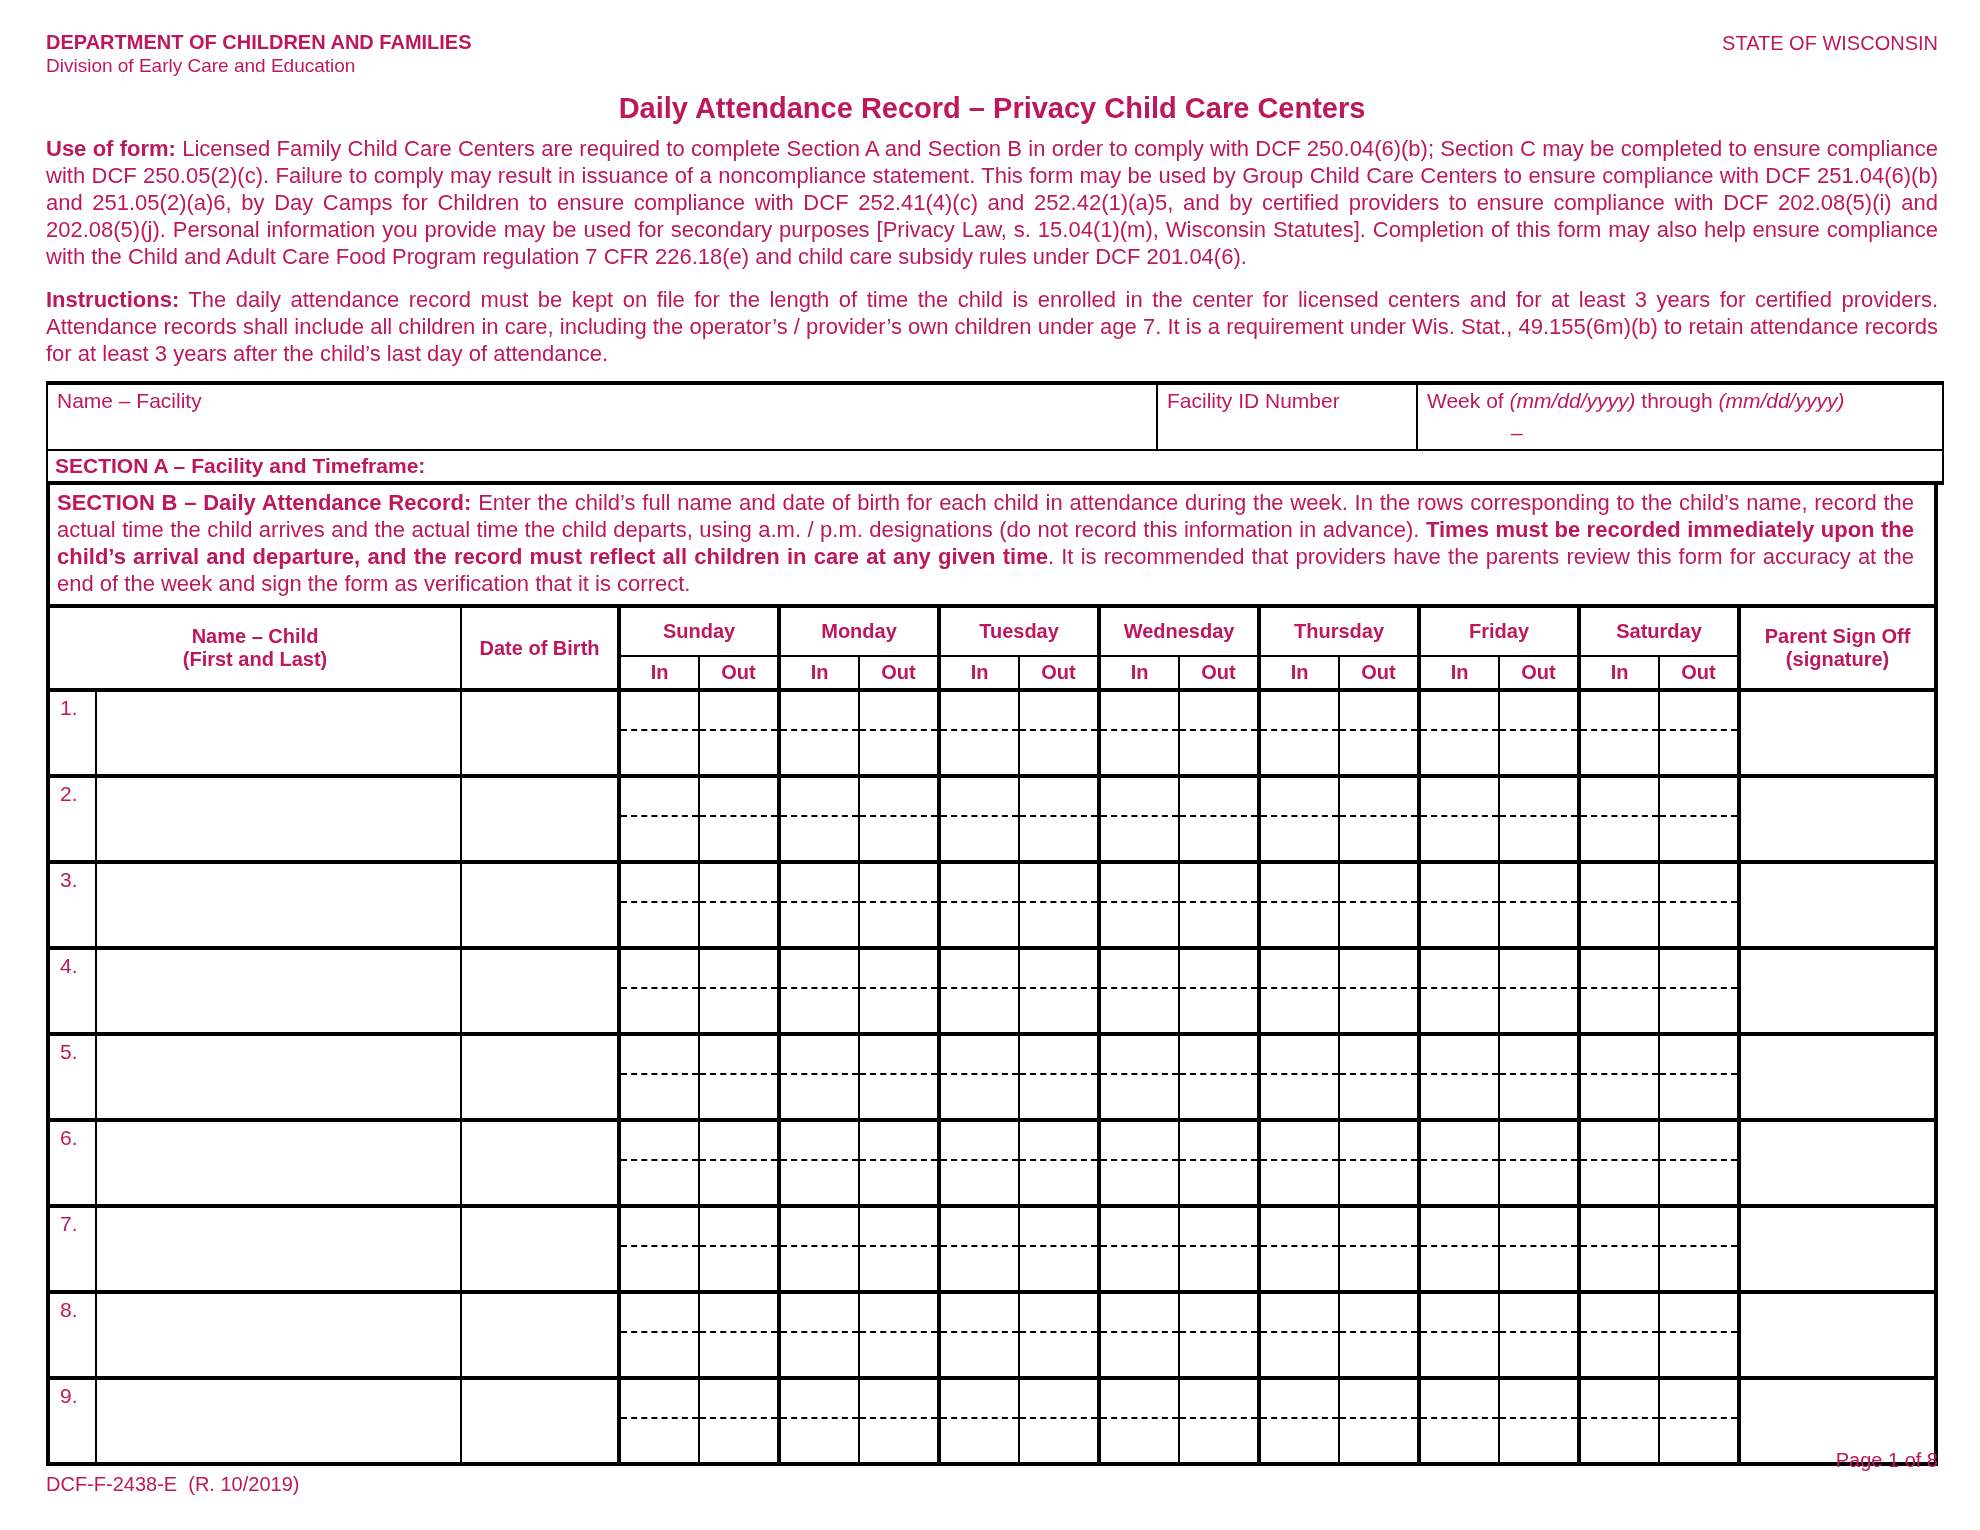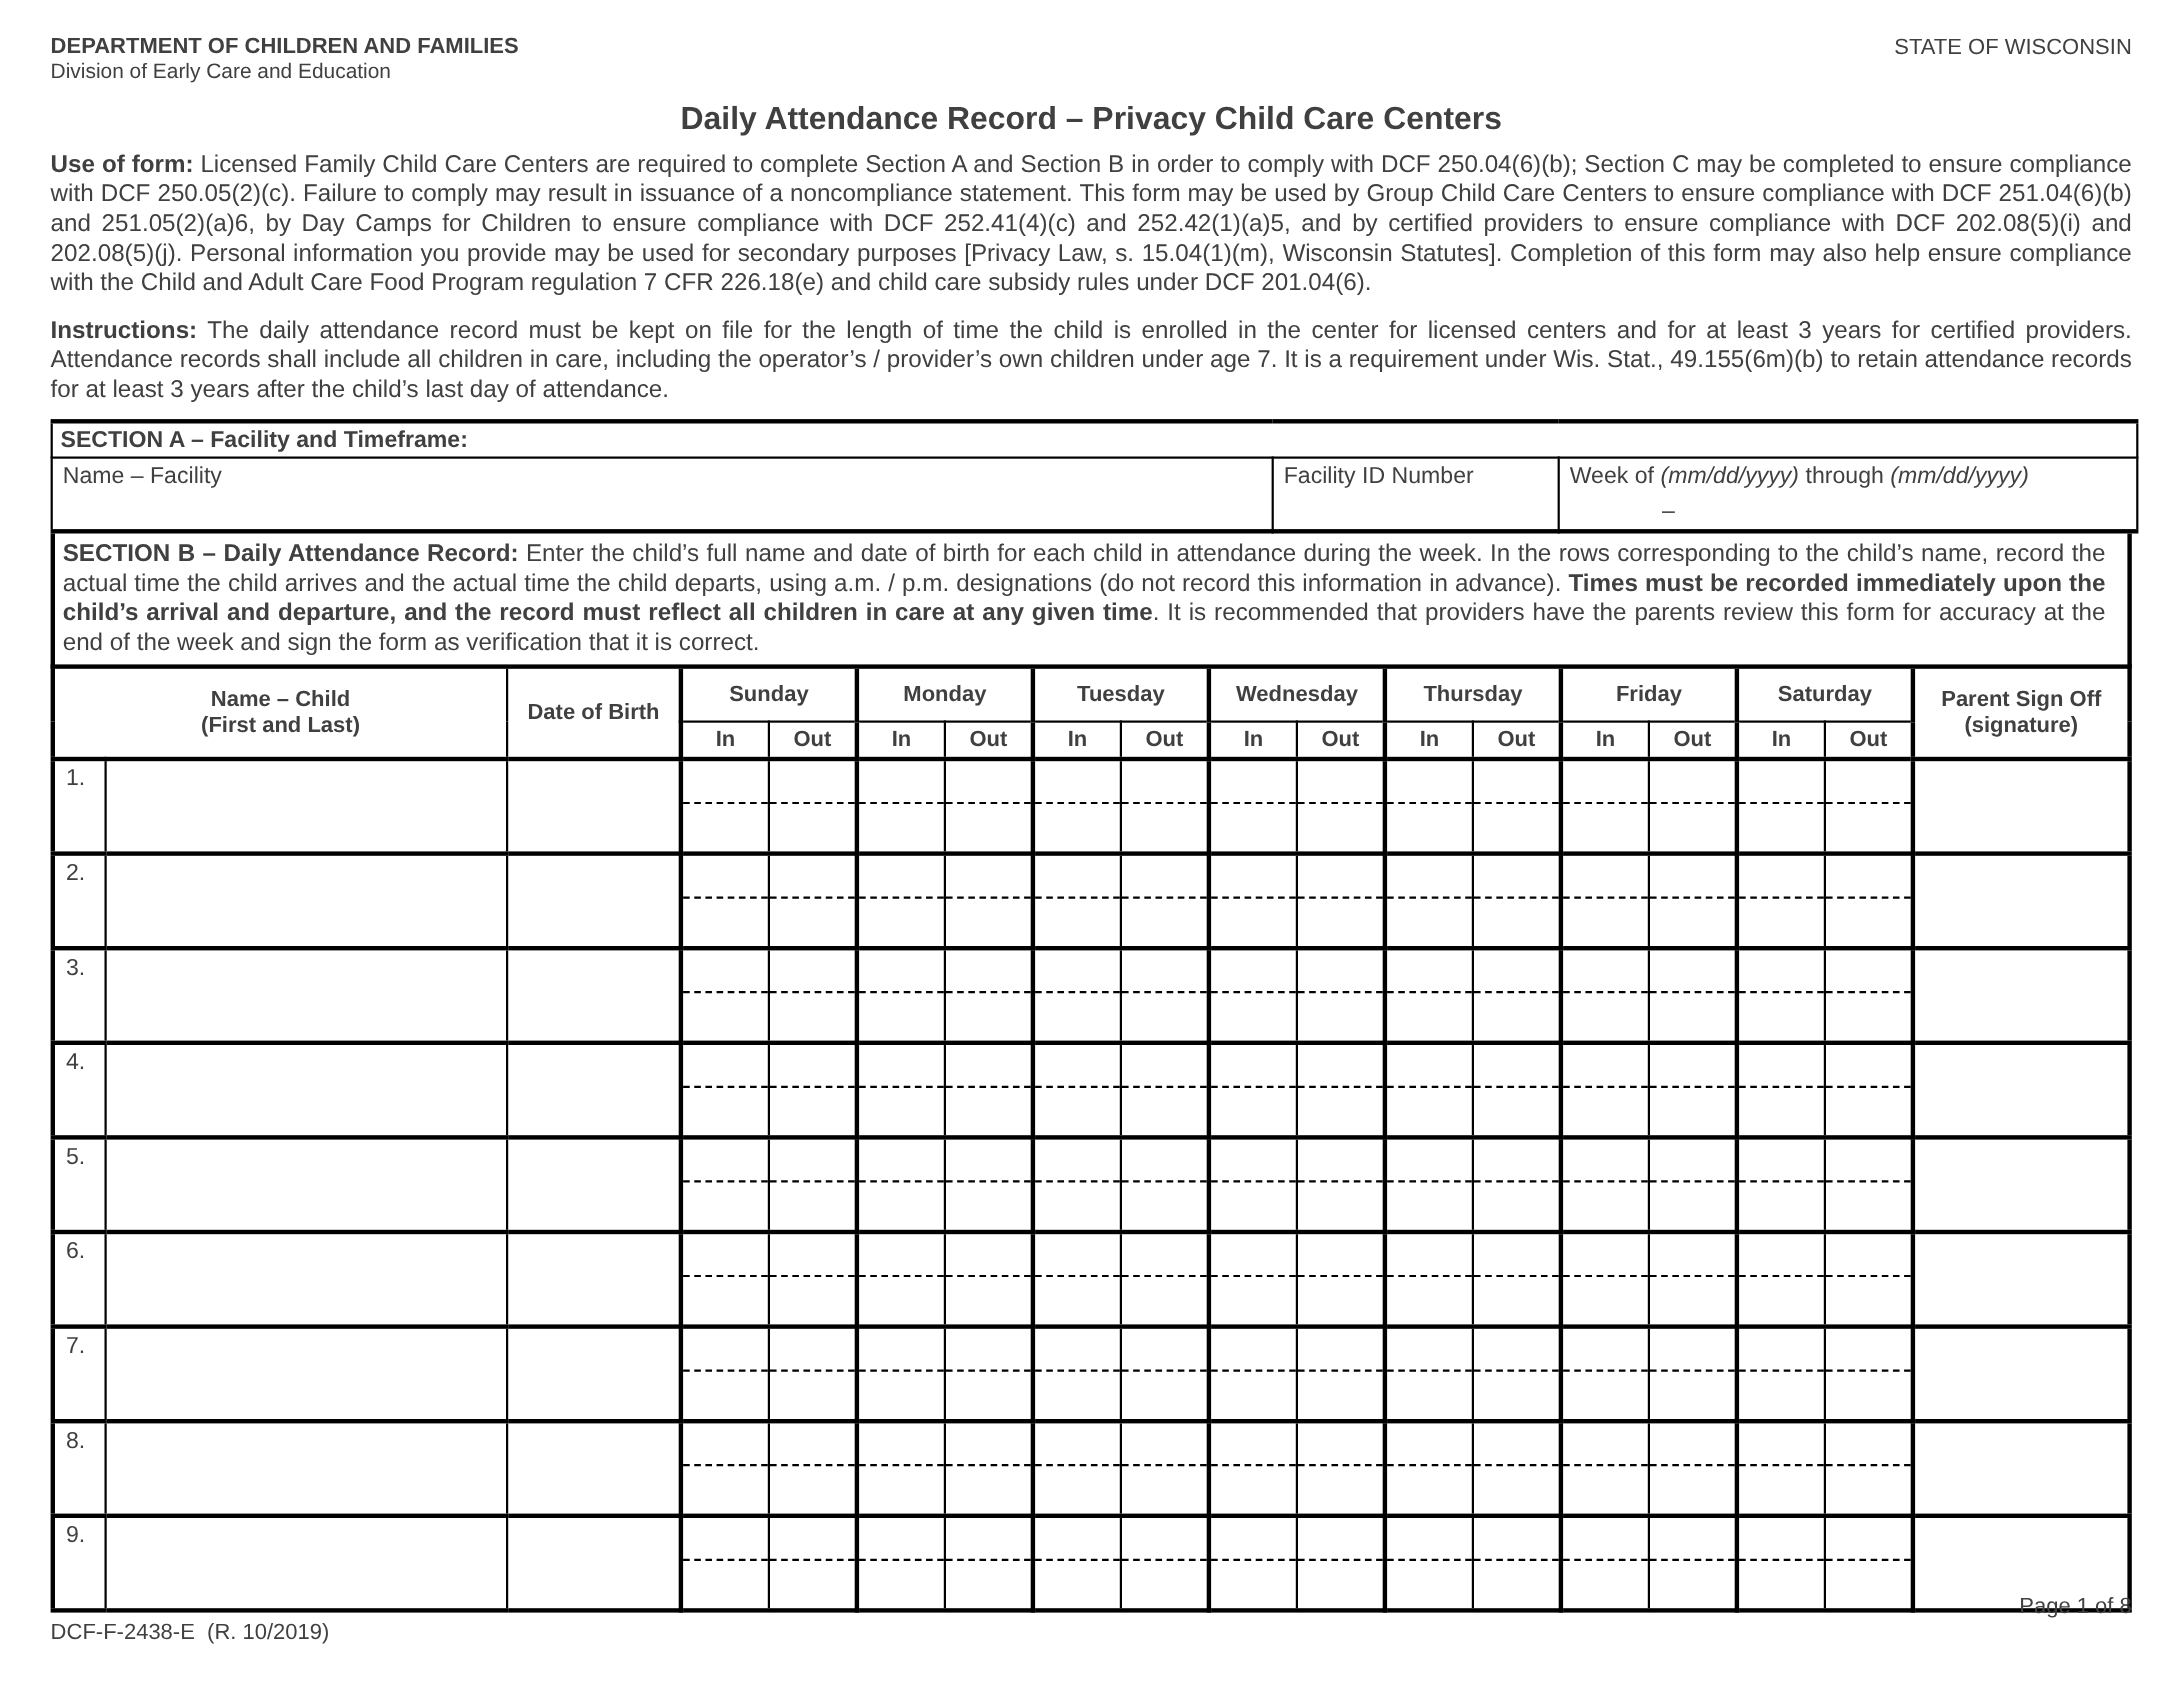--- a/index.html
+++ b/index.html
@@ -1,18 +1,18 @@
 <!DOCTYPE html>
 <html><head>
 <meta charset="utf-8">
 <style>
   html,body { margin:0; padding:0; background:#fff; }
   .page {
     width:1980px; height:1530px; position:relative; box-sizing:border-box;
-    padding:30px 42px 0 46px; background:#fff; color:#404040;
+    padding:30px 42px 0 46px; background:#fff; color:#be185d;
     font-family:"Liberation Sans", sans-serif;
   }
   
   .top-header { position:relative; }
   .dept { font-size:20px; font-weight:bold; line-height:24px; }
   .division { font-size:19px; line-height:24px; }
   .state { position:absolute; right:0; top:2px; font-size:20px; font-weight:normal; }
   
   .title { text-align:center; font-size:29px; font-weight:bold; margin:14px 0 10px 0; }
   
@@ -73,36 +73,36 @@
     <span>The daily attendance record must be kept on file for the length of time the child is enrolled in the center for licensed centers and for at least 3 years for certified providers. Attendance records shall include all children in care, including the operator’s / provider’s own children under age 7. It is a requirement under Wis. Stat., 49.155(6m)(b) to retain attendance records for at least 3 years after the child’s last day of attendance.</span></div>
 
   <table class="secA">
     <colgroup>
         <col style="width:1110px">
         <col style="width:260px">
         <col style="width:526px">
       </colgroup>
     <tbody>
         <tr>
-      <th class="secA-head" colspan="3">SECTION A – Facility and Timeframe:</th>
-    </tr>
-    <tr>
       <td>
         <span>Name – Facility</span>
       </td>
       <td>
         <span>Facility ID Number</span>
       </td>
       <td>
         <div><span>Week of</span>
           <span class="fmt">(mm/dd/yyyy)</span>
           <span>through</span>
           <span class="fmt">(mm/dd/yyyy)</span></div>
         <div class="week-line2">–</div>
       </td>
+    </tr>
+    <tr>
+      <th class="secA-head" colspan="3">SECTION A – Facility and Timeframe:</th>
     </tr>
   </tbody>
     </table>
 
   <div class="secB-box"><b>SECTION B – Daily Attendance Record:</b>
     <span>Enter the child’s full name and date of birth for each child in attendance during the week. In the rows corresponding to the child’s name, record the actual time the child arrives and the actual time the child departs, using a.m. / p.m. designations (do not record this information in advance).</span>
     <b>Times must be recorded immediately upon the child’s arrival and departure, and the record must reflect all children in care at any given time</b><span>. It is recommended that providers have the parents review this form for accuracy at the end of the week and sign the form as verification that it is correct.</span></div>
 
   <table class="att">
     <colgroup>

